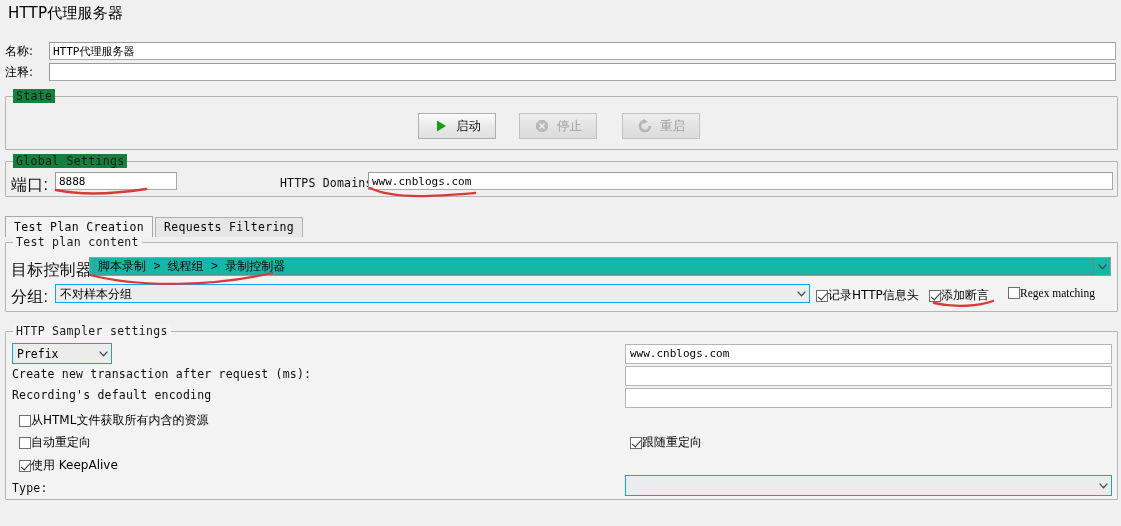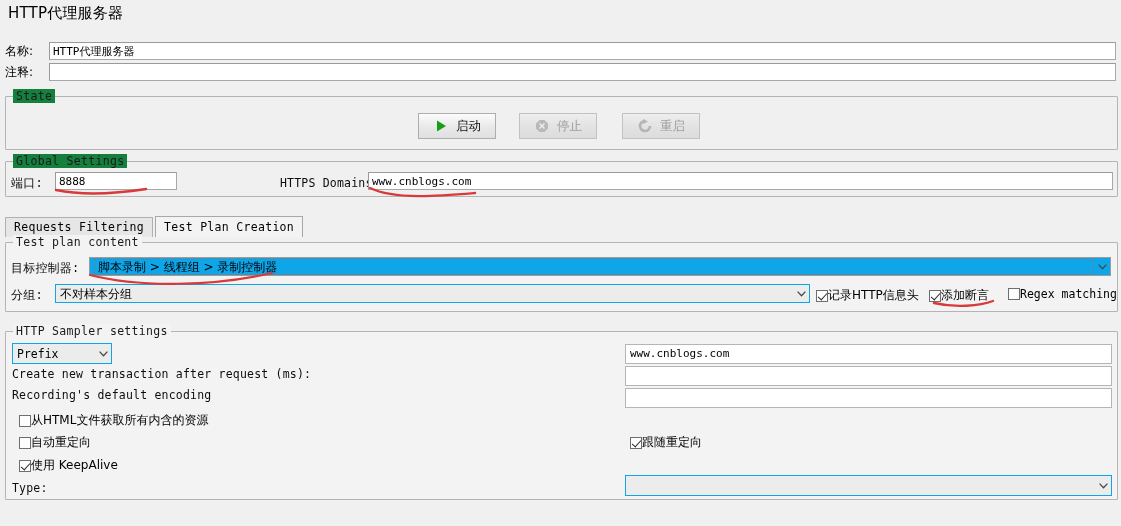--- a/index.html
+++ b/index.html
@@ -146,22 +146,23 @@
     overflow: hidden;
     white-space: nowrap;
     line-height: 18px;
   }
   .combo .arrow {
     flex: 0 0 16px;
     width: 16px; height: 100%;
     display: flex; align-items: center; justify-content: center;
   }
   .combo.dotted {
-    background: #0ea5e9;
+    background: #14b8a6;
     border: 1px solid #9b9b9b;
+    font-family: Liberation Mono, monospace;
   }
   .combo.dotted .cval {
     border: 1px dotted #7a7a7a;
     height: 16px;
     line-height: 15px;
     padding-left: 3px;
     box-sizing: border-box;
   }
 
   
@@ -206,21 +207,21 @@
   }
 
   .lbl {
     position: absolute;
     font-family: "DejaVu Sans Mono", "Liberation Mono", monospace;
     font-size: 11.5px;
     letter-spacing: 0.2px;
     white-space: nowrap;
     color: #0d0d0d;
   }
-  .lbl.cjk { font-family: Liberation Mono, monospace; font-size:12px; }
+  .lbl.cjk { font-family: Liberation Sans, sans-serif; font-size:16px; }
 
   
   #annot {
     position: absolute;
     left: 0; top: 0;
     width: 1121px; height: 526px;
     pointer-events: none;
   }
 </style>
 </head>
@@ -281,22 +282,22 @@
   <span class="group-title">Global Settings</span>
 </div>
 
 <span class="lbl cjk" style="left:11px; top:175px;">端口:</span>
 <span class="txt" style="position:absolute; left:55px; top:172px; width:122px; flex:none;">8888</span>
 
 <span class="lbl" style="left:280px; top:176px;">HTTPS Domains:</span>
 <span class="txt" style="position:absolute; left:368px; top:172px; width:745px; flex:none;">www.cnblogs.com</span>
 
 <div class="tabs">
+  <span class="tab active">Test Plan Creation</span>
   <span class="tab">Requests Filtering</span>
-  <span class="tab active">Test Plan Creation</span>
 </div>
 
 <div class="group" style="left:5px; top:242px; width:1111px; height:68px; background:#f3f3f3;">
   <span class="group-title" style="background:#f3f3f3;">Test plan content</span>
 </div>
 
 <span class="lbl cjk" style="left:11px; top:260px;">目标控制器:</span>
 <span class="combo dotted" style="position:absolute; left:89px; top:257px; width:1022px; height:19px;">
   <span class="cval">脚本录制 &gt; 线程组 &gt; 录制控制器</span>
   <span class="arrow">
@@ -321,21 +322,21 @@
   <span>记录HTTP信息头</span>
 </span>
 
 <span class="cb checked" style="position:absolute; left:929px; top:287px;">
   <span class="box"></span>
   <span>添加断言</span>
 </span>
 
 <span class="cb" style="position:absolute; left:1008px; top:287px;">
   <span class="box"></span>
-  <span class="mono" style="font-size:11.5px;">Regex matching</span>
+  <span class="mono" style="font-size:11.5px;font-family:Liberation Serif, serif;">Regex matching</span>
 </span>
 
 <div class="group" style="left:5px; top:331px; width:1111px; height:167px; background:#f3f3f3;">
   <span class="group-title" style="background:#f3f3f3;">HTTP Sampler settings</span>
 </div>
 
 <span class="combo" style="position:absolute; left:12px; top:343px; width:100px; height:21px;">
   <span class="cval mono" style="font-size:11.5px;">Prefix</span>
   <span class="arrow">
     <svg width="9" height="6" viewBox="0 0 9 6">

